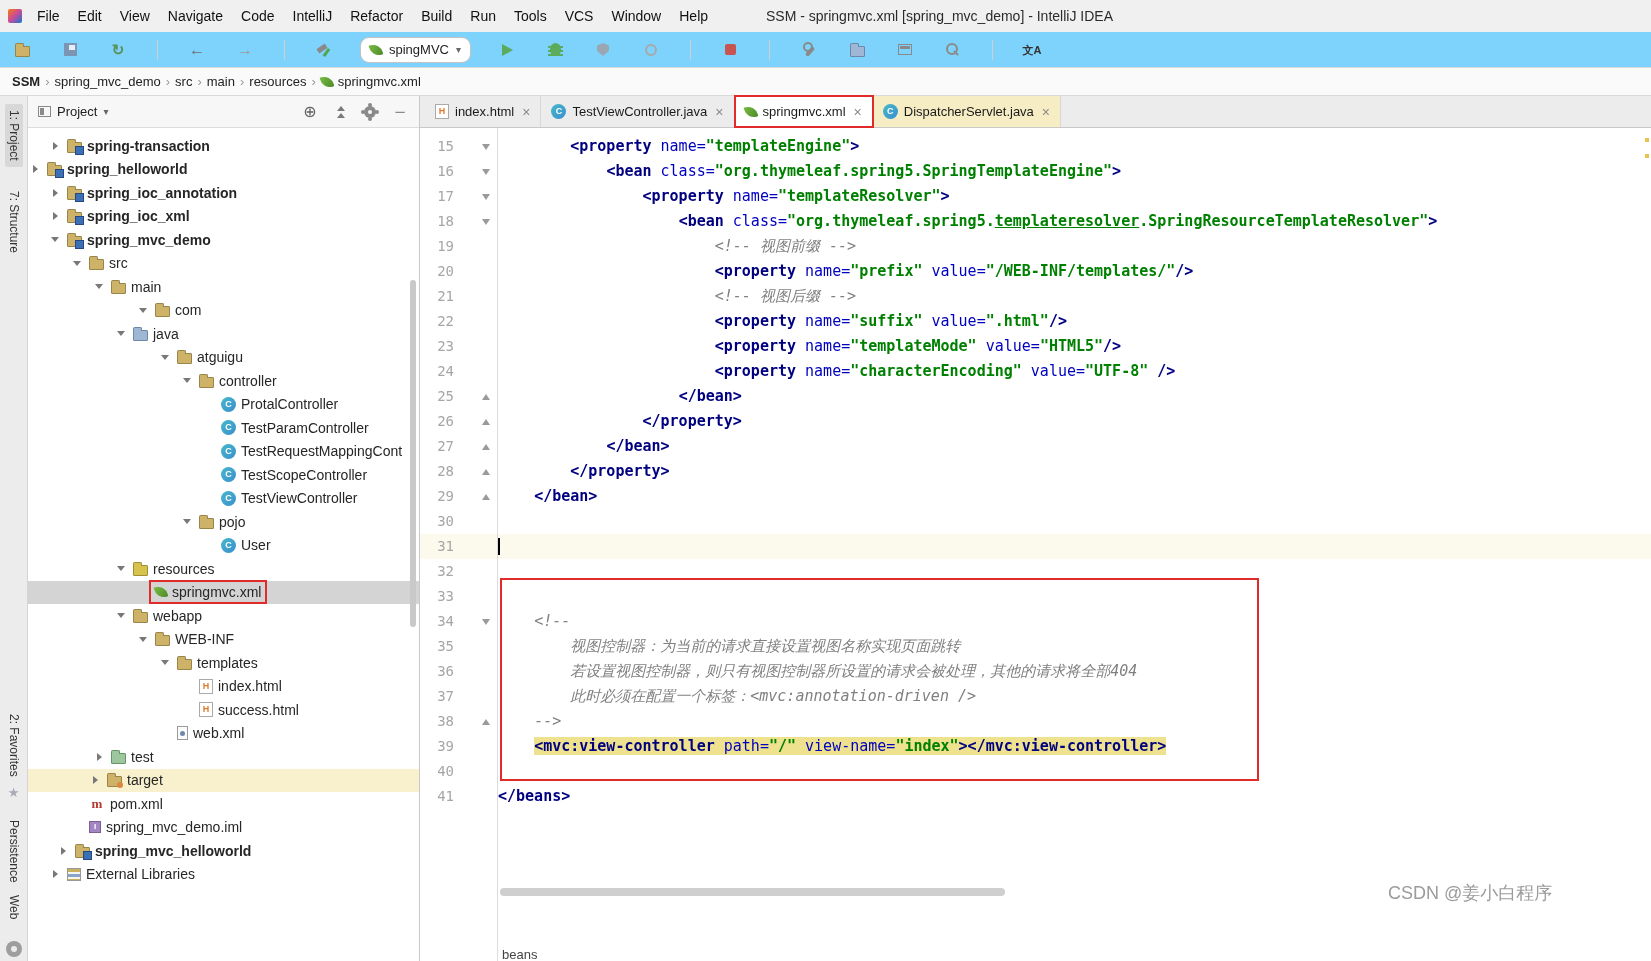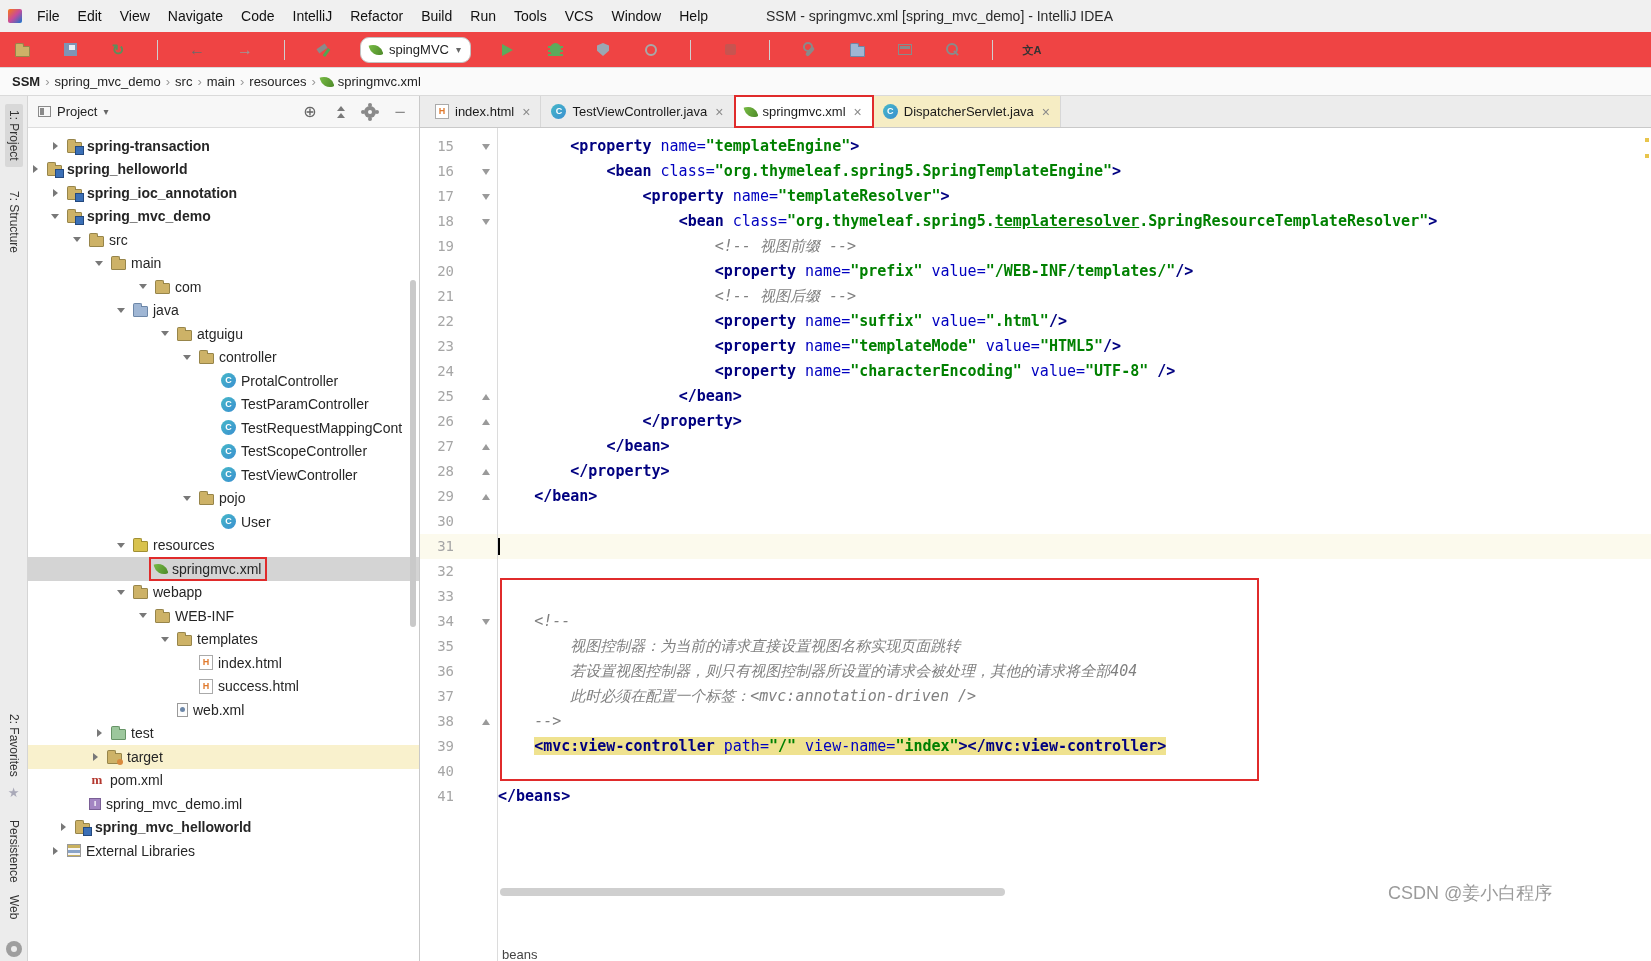--- a/index.html
+++ b/index.html
@@ -6,21 +6,21 @@
 html,body{width:1651px;height:961px;overflow:hidden}
 body{font-family:"Liberation Sans",sans-serif;font-size:14px;color:#1a1a1a;background:#fff}
 .app{width:1651px;height:961px;display:flex;flex-direction:column}
 
 .titlebar{height:32px;background:#f0f0f0;display:flex;align-items:center;padding-left:6px;position:relative;flex:none}
 .app-icon{width:14px;height:14px;background:linear-gradient(135deg,#f97a12,#c84b9a 50%,#1177d0);margin:0 6px 0 2px;border-radius:2px;flex:none}
 .menubar{display:flex}
 .menu-item{padding:6px 9px;cursor:default;color:#111}
 .window-title{position:absolute;left:766px;top:8px;color:#2b2b2b;font-size:14px;white-space:nowrap}
 
-.toolbar{height:36px;background:#ef4444;border-bottom:1px solid #dadada;display:flex;align-items:center;gap:24px;padding:0 10px;flex:none}
+.toolbar{height:36px;background:#7dd3fc;border-bottom:1px solid #dadada;display:flex;align-items:center;gap:24px;padding:0 10px;flex:none}
 .tb-btn{width:24px;height:24px;display:inline-flex;align-items:center;justify-content:center;border-radius:3px;cursor:pointer}
 .tb-sep{width:1px;height:20px;background:#cfcfcf;margin:0 3px}
 .combo{display:inline-flex;align-items:center;gap:7px;background:#fff;border:1px solid #c2c2c2;border-radius:9px;padding:0 9px;height:26px;cursor:pointer}
 .combo-label{font-size:13px;color:#222}
 .combo-caret{font-size:10px;color:#666}
 
 .breadcrumbs{height:28px;background:#fafafa;border-bottom:1px solid #dadada;display:flex;align-items:center;gap:5px;padding:0 12px;flex:none;font-size:13px}
 .crumb{display:inline-flex;align-items:center;gap:5px;cursor:pointer;color:#222}
 .crumb.first .crumb-label{font-weight:bold}
 .crumb-sep{color:#9a9a9a}
@@ -298,20 +298,27 @@
             </span>
           </div>
           <div class="tree-row" style="padding-left: 20px;">
             <span class="arrow arr-c"></span>
             <span class="row-inner">
               <span class="ico ico-module"></span>
               <span class="tree-label bold">spring_ioc_annotation</span>
             </span>
           </div>
           <div class="tree-row" style="padding-left: 20px;">
+            <span class="arrow arr-c"></span>
+            <span class="row-inner">
+              <span class="ico ico-module"></span>
+              <span class="tree-label bold">spring_ioc_xml</span>
+            </span>
+          </div>
+          <div class="tree-row" style="padding-left: 20px;">
             <span class="arrow arr-o"></span>
             <span class="row-inner">
               <span class="ico ico-module"></span>
               <span class="tree-label bold">spring_mvc_demo</span>
             </span>
           </div>
           <div class="tree-row" style="padding-left: 42px;">
             <span class="arrow arr-o"></span>
             <span class="row-inner">
               <span class="ico ico-folder"></span>

